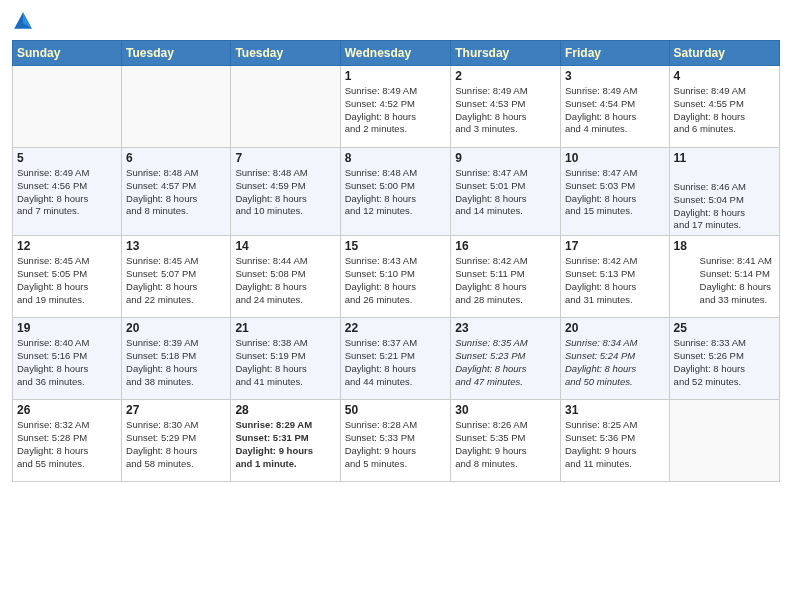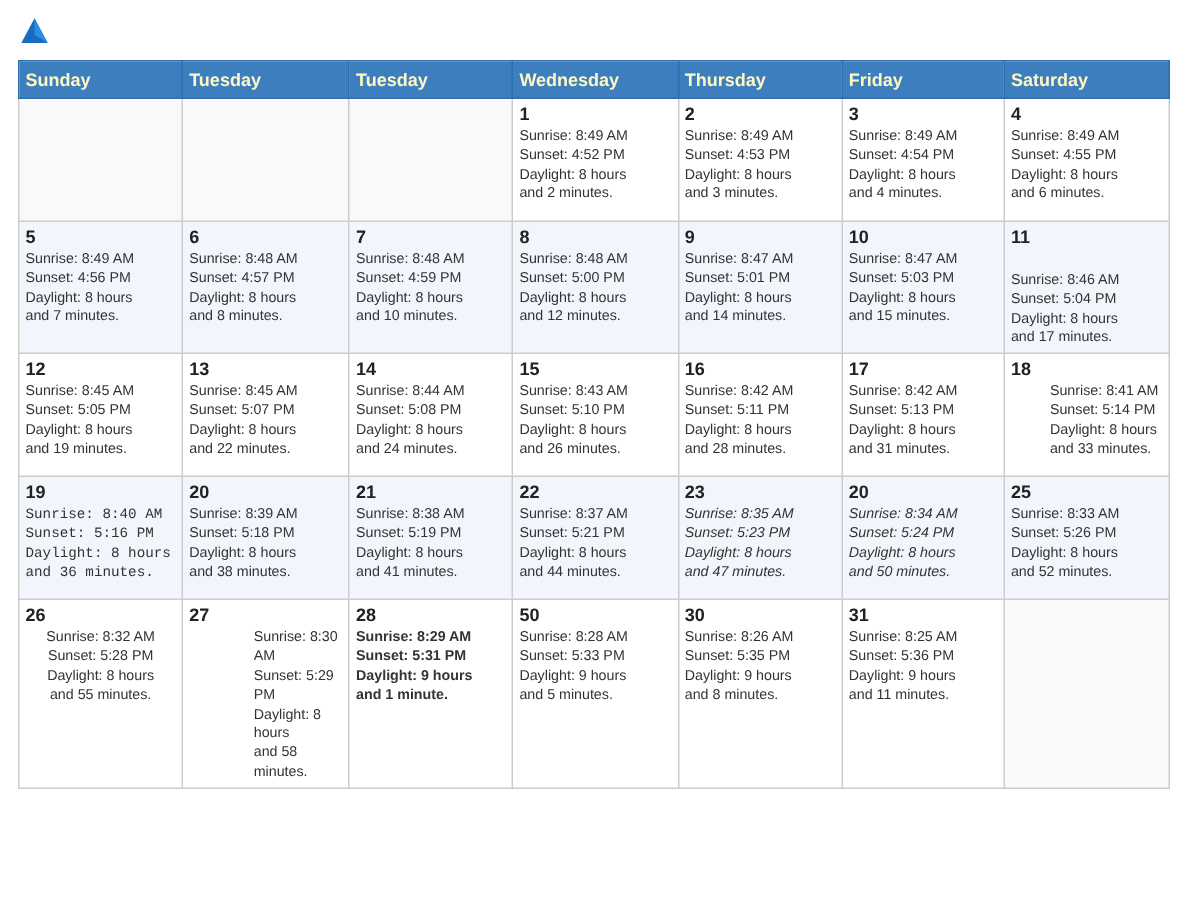--- a/index.html
+++ b/index.html
@@ -262,21 +262,21 @@
             <span class="day-number">18</span>
             <div class="day-info" style="white-space: pre-line; margin-left: 26px;">Sunrise: 8:41 AM
 Sunset: 5:14 PM
 Daylight: 8 hours
 and 33 minutes.</div>
           </td>
         </tr>
         <tr>
           <td>
             <span class="day-number">19</span>
-            <div class="day-info" style="white-space: pre-line; font-family: Liberation Mono, monospace;">Sunrise: 8:40 AM
+            <div class="day-info" style="white-space: pre-line;">Sunrise: 8:40 AM
 Sunset: 5:16 PM
 Daylight: 8 hours
 and 36 minutes.</div>
           </td>
           <td>
             <span class="day-number">20</span>
             <div class="day-info" style="white-space: pre-line;">Sunrise: 8:39 AM
 Sunset: 5:18 PM
 Daylight: 8 hours
 and 38 minutes.</div>
@@ -313,28 +313,28 @@
             <span class="day-number">25</span>
             <div class="day-info" style="white-space: pre-line;">Sunrise: 8:33 AM
 Sunset: 5:26 PM
 Daylight: 8 hours
 and 52 minutes.</div>
           </td>
         </tr>
         <tr>
           <td>
             <span class="day-number">26</span>
-            <div class="day-info" style="white-space: pre-line; text-align: center;">Sunrise: 8:32 AM
+            <div class="day-info" style="white-space: pre-line;">Sunrise: 8:32 AM
 Sunset: 5:28 PM
 Daylight: 8 hours
 and 55 minutes.</div>
           </td>
           <td>
             <span class="day-number">27</span>
-            <div class="day-info" style="white-space: pre-line; margin-left: 43px;">Sunrise: 8:30 AM
+            <div class="day-info" style="white-space: pre-line;">Sunrise: 8:30 AM
 Sunset: 5:29 PM
 Daylight: 8 hours
 and 58 minutes.</div>
           </td>
           <td>
             <span class="day-number">28</span>
             <div class="day-info" style="white-space: pre-line; font-weight: bold;">Sunrise: 8:29 AM
 Sunset: 5:31 PM
 Daylight: 9 hours
 and 1 minute.</div>

